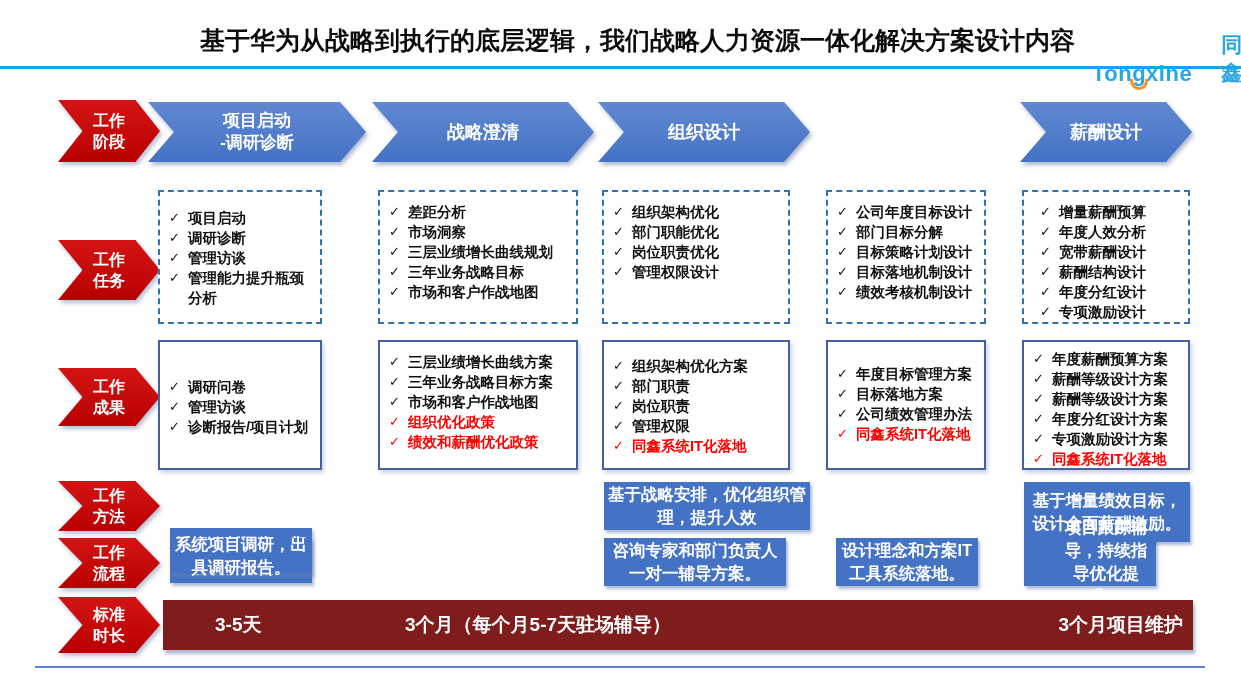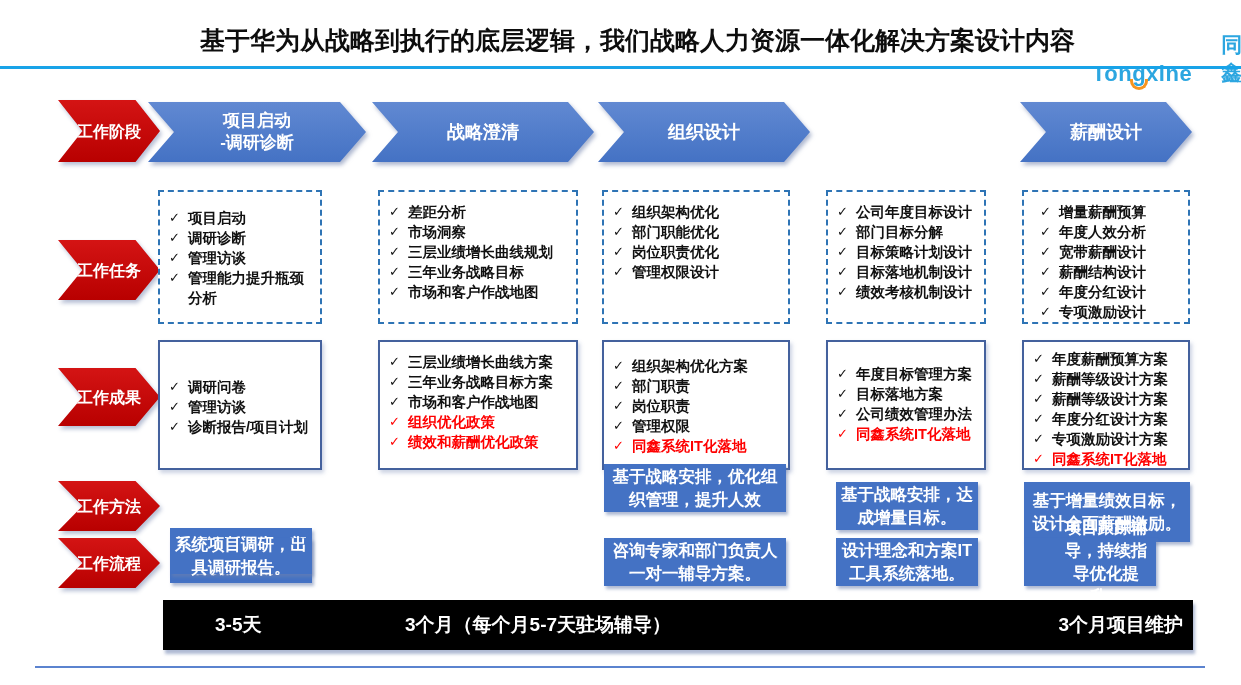--- a/index.html
+++ b/index.html
@@ -11,21 +11,21 @@
   .header-rule{position:absolute;left:0;top:66px;width:100%;height:3px;background:#18A3E8;}
   .logo{position:absolute;left:1092px;top:31px;display:flex;align-items:flex-end;font-weight:bold;color:#2CA6E0;gap:27px;}
   .logo-en{font-size:22px;letter-spacing:0.5px;position:relative;}
   .logo-cn{font-size:21px;margin-left:2px;}
   .logo-smile{position:absolute;left:38px;bottom:-3px;width:12px;height:8px;border:3px solid #F7941D;border-top:none;border-radius:0 0 10px 10px;}
 
   
   .chev-wrap{position:absolute;left:58px;width:102px;filter:drop-shadow(2px 3px 2px rgba(90,110,160,.45));}
   .rchev{width:100%;height:100%;background:linear-gradient(180deg,#d41414,#b80000);
     clip-path:polygon(0 0,76% 0,100% 50%,76% 100%,0 100%,24% 50%);
-    color:#fff;font-weight:bold;display:flex;flex-direction:row;align-items:center;justify-content:center;
+    color:#fff;font-weight:bold;display:flex;flex-direction:column;align-items:center;justify-content:center;
     font-size:16px;line-height:21px;text-align:center;}
 
   
   .arrow-wrap{position:absolute;top:102px;height:60px;filter:drop-shadow(2px 3px 2px rgba(90,110,160,.5));}
   .arrow{width:100%;height:100%;background:linear-gradient(180deg,#6189d2,#4472c4);
     clip-path:polygon(0 0,calc(100% - 26px) 0,100% 50%,calc(100% - 26px) 100%,0 100%,26px 50%);
     display:flex;flex-direction:column;align-items:center;justify-content:center;
     color:#fff;font-weight:bold;font-size:18px;line-height:22px;text-align:center;}
 
   
@@ -35,21 +35,21 @@
   .box.center{justify-content:center;}
   .check-item{display:flex;gap:5px;font-weight:bold;font-size:14.5px;line-height:20px;color:#111;}
   .check-item.red{color:#FE0000;}
   .check{flex:0 0 14px;font-size:13px;}
 
   
   .bluebox{position:absolute;background:#4472C4;color:#fff;font-weight:bold;display:flex;align-items:center;justify-content:center;
     text-align:center;font-size:16.5px;line-height:23px;box-shadow:2px 3px 3px rgba(110,130,175,.55);padding:0 4px;box-sizing:border-box;}
 
   
-  .duration-bar{position:absolute;left:163px;top:600px;width:1030px;height:50px;background:#000000;
+  .duration-bar{position:absolute;left:163px;top:600px;width:1030px;height:50px;background:#7f1d1d;
     box-shadow:2px 4px 3px rgba(110,130,175,.55);}
   .duration-bar .d{position:absolute;top:0;height:100%;display:flex;align-items:center;color:#fff;font-weight:bold;font-size:19px;white-space:nowrap;}
   .d1{left:52px;}
   .d2{left:242px;}
   .d3{right:10px;color:#FFFF00;}
 
   .bottom-rule{position:absolute;left:35px;top:666px;width:1170px;height:2px;background:#5B83CF;}
 </style>
 </head>
 <body>
@@ -87,20 +87,26 @@
       <div>工作</div>
       <div>方法</div>
     </div>
   </div>
   <div class="chev-wrap" style="top:538px;height:50px;">
     <div class="rchev">
       <div>工作</div>
       <div>流程</div>
     </div>
   </div>
+  <div class="chev-wrap" style="top:597px;height:56px;">
+    <div class="rchev">
+      <div>标准</div>
+      <div>时长</div>
+    </div>
+  </div>
 
   <div class="arrow-wrap" style="left:148px;width:218px;">
     <div class="arrow" style="font-size:17px;">
       <div>项目启动</div>
       <div>-调研诊断</div>
     </div>
   </div>
   <div class="arrow-wrap" style="left:372px;width:222px;">
     <div class="arrow">
       <div>战略澄清</div>
@@ -323,25 +329,22 @@
       </div>
       <div class="check-item red">
         <span class="check">✓</span>
         <span>同鑫系统IT化落地</span>
       </div>
     </div>
 
   <div class="bluebox" style="left:170px;top:496px;width:142px;height:55px;margin-top:32px;">
       <span>根据诊断报告，部署项目计划。</span>
     </div>
-  <div class="bluebox" style="left:604px;top:464px;width:182px;height:48px;">
+  <div class="bluebox" style="left:604px;top:482px;width:206px;height:48px;">
       <span>基于战略安排，优化组织管理，提升人效</span>
-    </div>
-  <div class="bluebox" style="left:836px;top:482px;width:142px;height:48px;">
-      <span>基于战略安排，达成增量目标。</span>
     </div>
   <div class="bluebox" style="left:1024px;top:482px;width:166px;height:60px;">
       <span>基于增量绩效目标，设计全面薪酬激励。</span>
     </div>
 
   <div class="bluebox" style="left:170px;top:538px;width:142px;height:36px;">
       <span>系统项目调研，出具调研报告。</span>
     </div>
   <div class="bluebox" style="left:604px;top:538px;width:182px;height:48px;">
       <span>咨询专家和部门负责人一对一辅导方案。</span>

